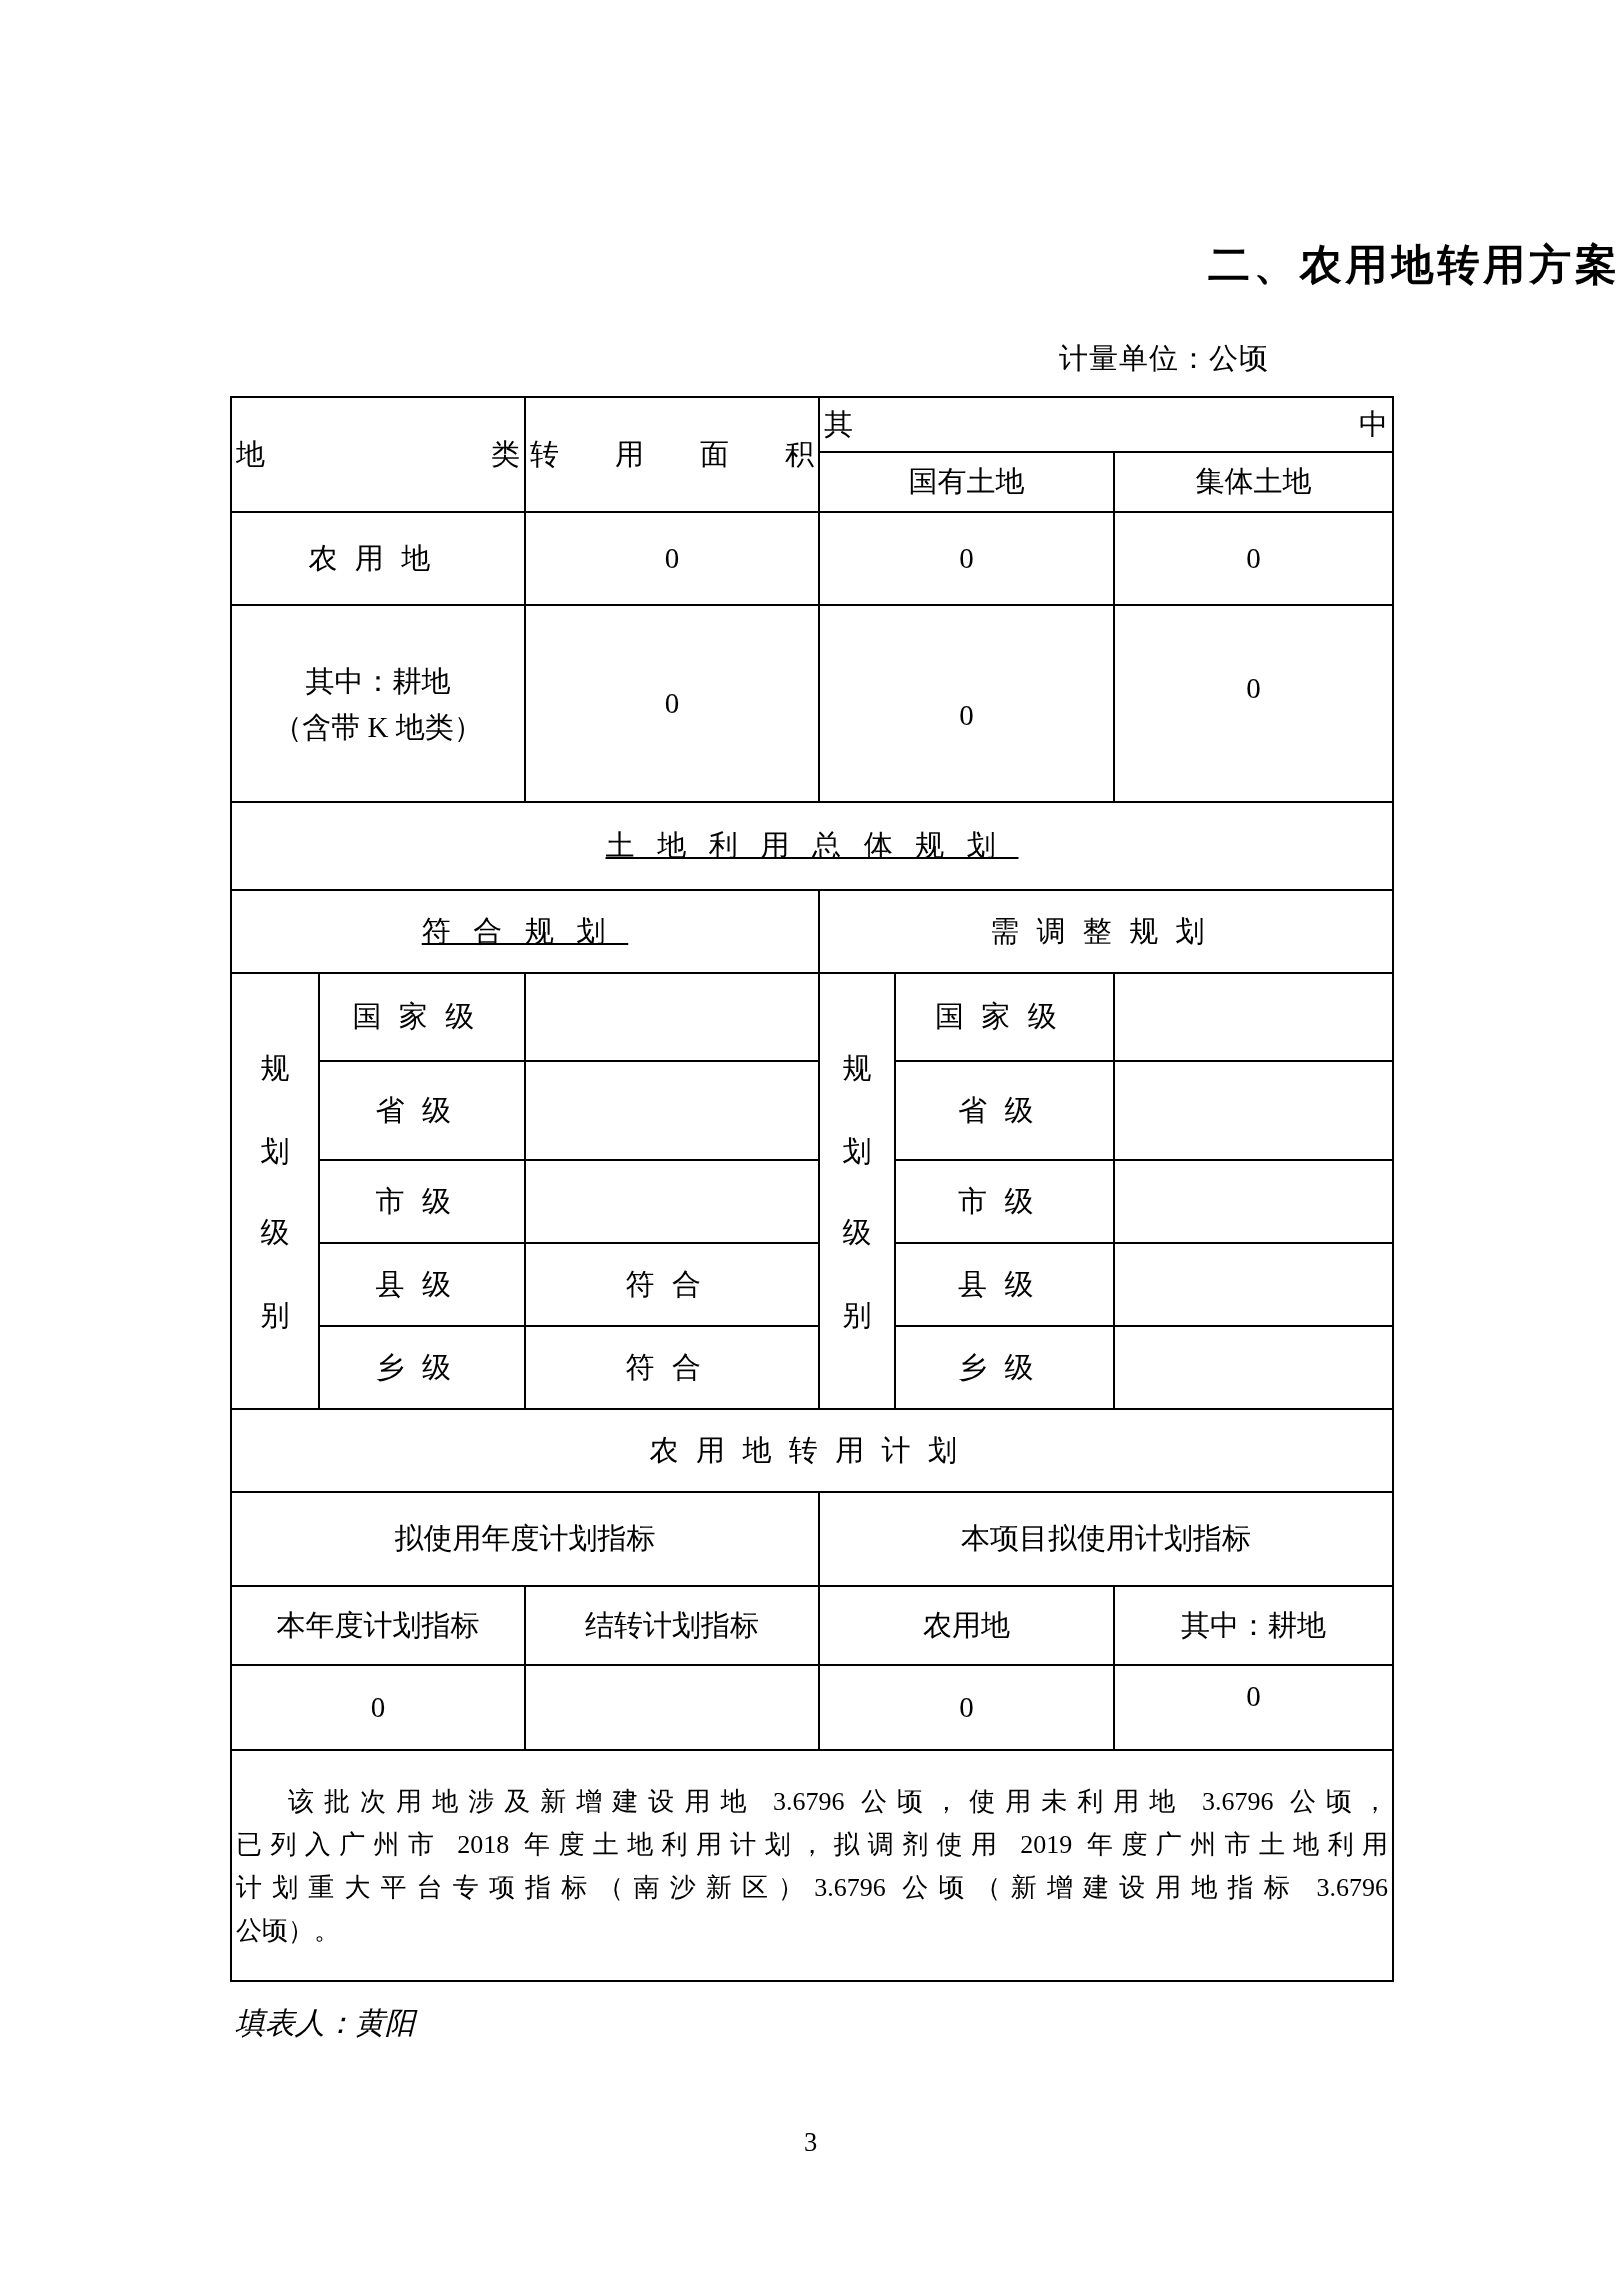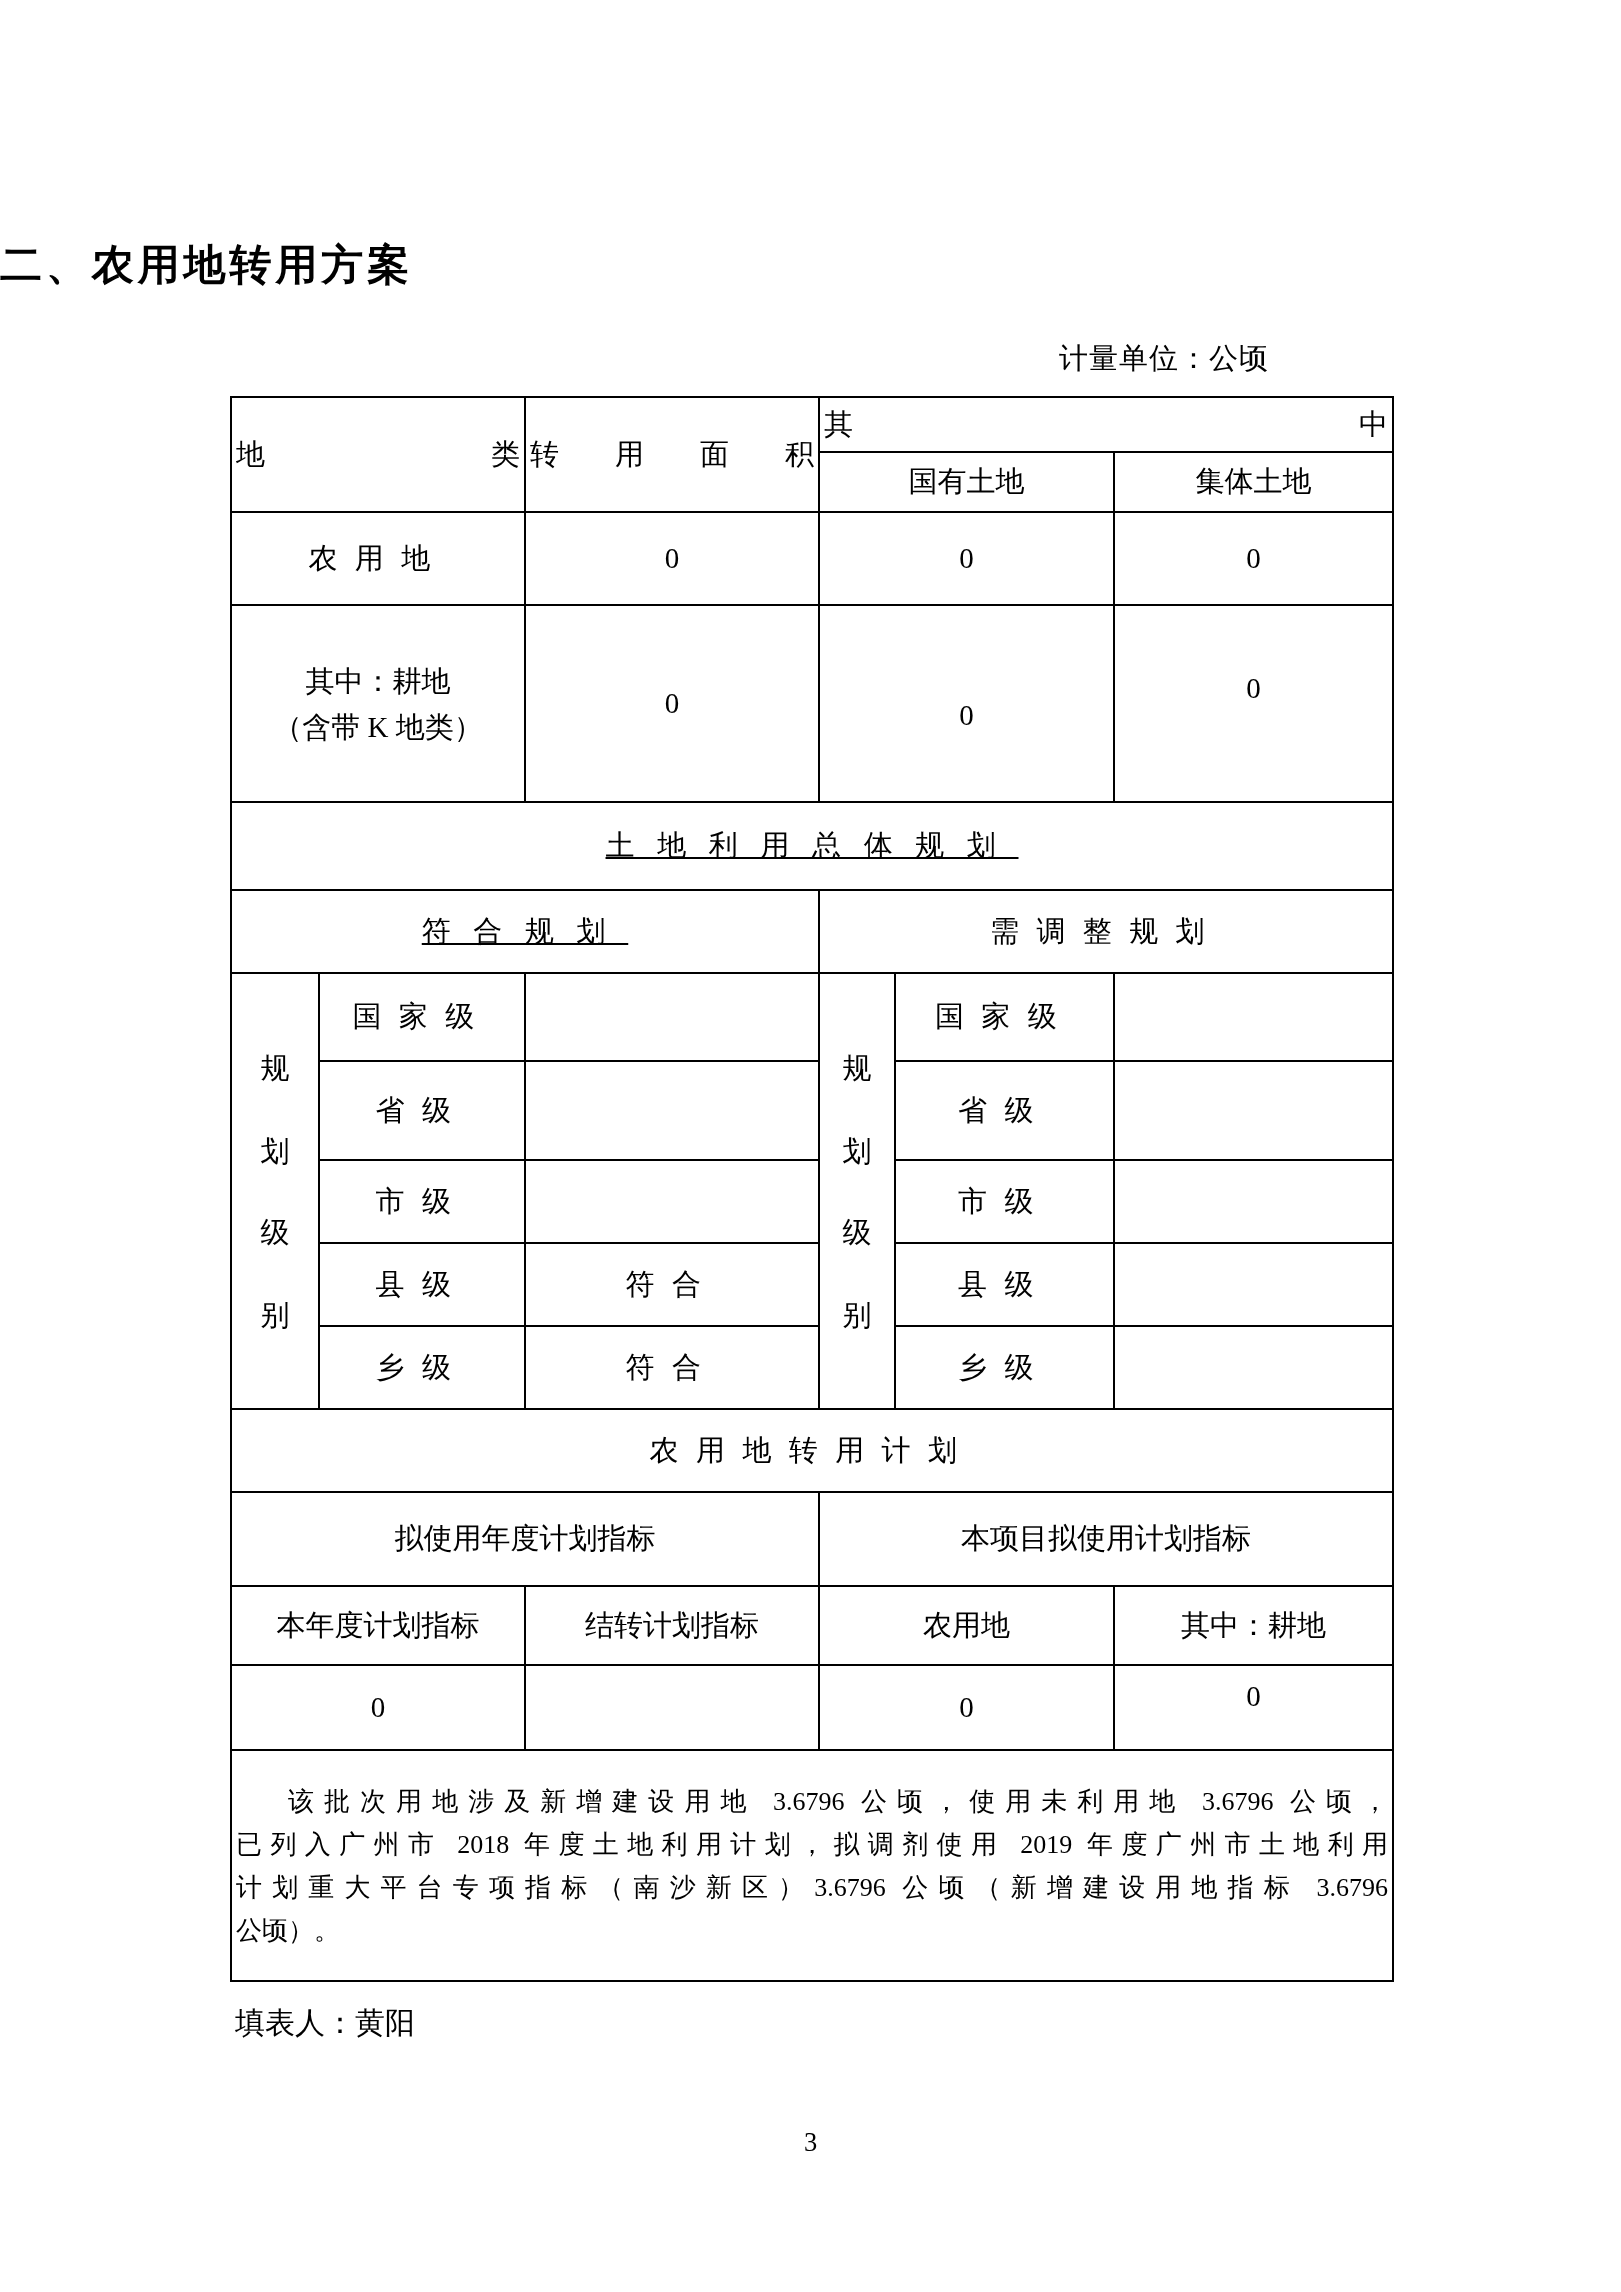--- a/index.html
+++ b/index.html
@@ -7,21 +7,21 @@
     position:relative;
     width:1621px; height:2293px;
     margin:0 auto;
     background:#ffffff;
     font-family:"Liberation Serif","DejaVu Serif",serif;
     color:#000;
     overflow:hidden;
   }
   .doc-title {
     position:absolute; top:237px; left:0; width:1621px;
-    text-align:left;
+    text-align:right;
     font-family:"Liberation Sans","DejaVu Sans",sans-serif;
     font-weight:bold;
     font-size:42px;
     letter-spacing:3.9px;
   }
   .unit-note {
     position:absolute; top:339px; left:1059px;
     font-size:29px;
     letter-spacing:1px;
   }
@@ -67,20 +67,21 @@
     font-size:26px;
     line-height:43px;
     text-align:justify;
     text-align-last:justify;
   }
   .note-line.first { text-indent:2em; }
   .note-line.last { text-align:left; text-align-last:left; }
   .preparer {
     position:absolute; top:2003px; left:235px;
     font-size:30px;
+    font-style:italic;
   }
   .page-number {
     position:absolute; top:2127px; left:0; width:1621px;
     text-align:center;
     font-size:26.5px;
   }
 </style>
 </head>
 <body>
 

